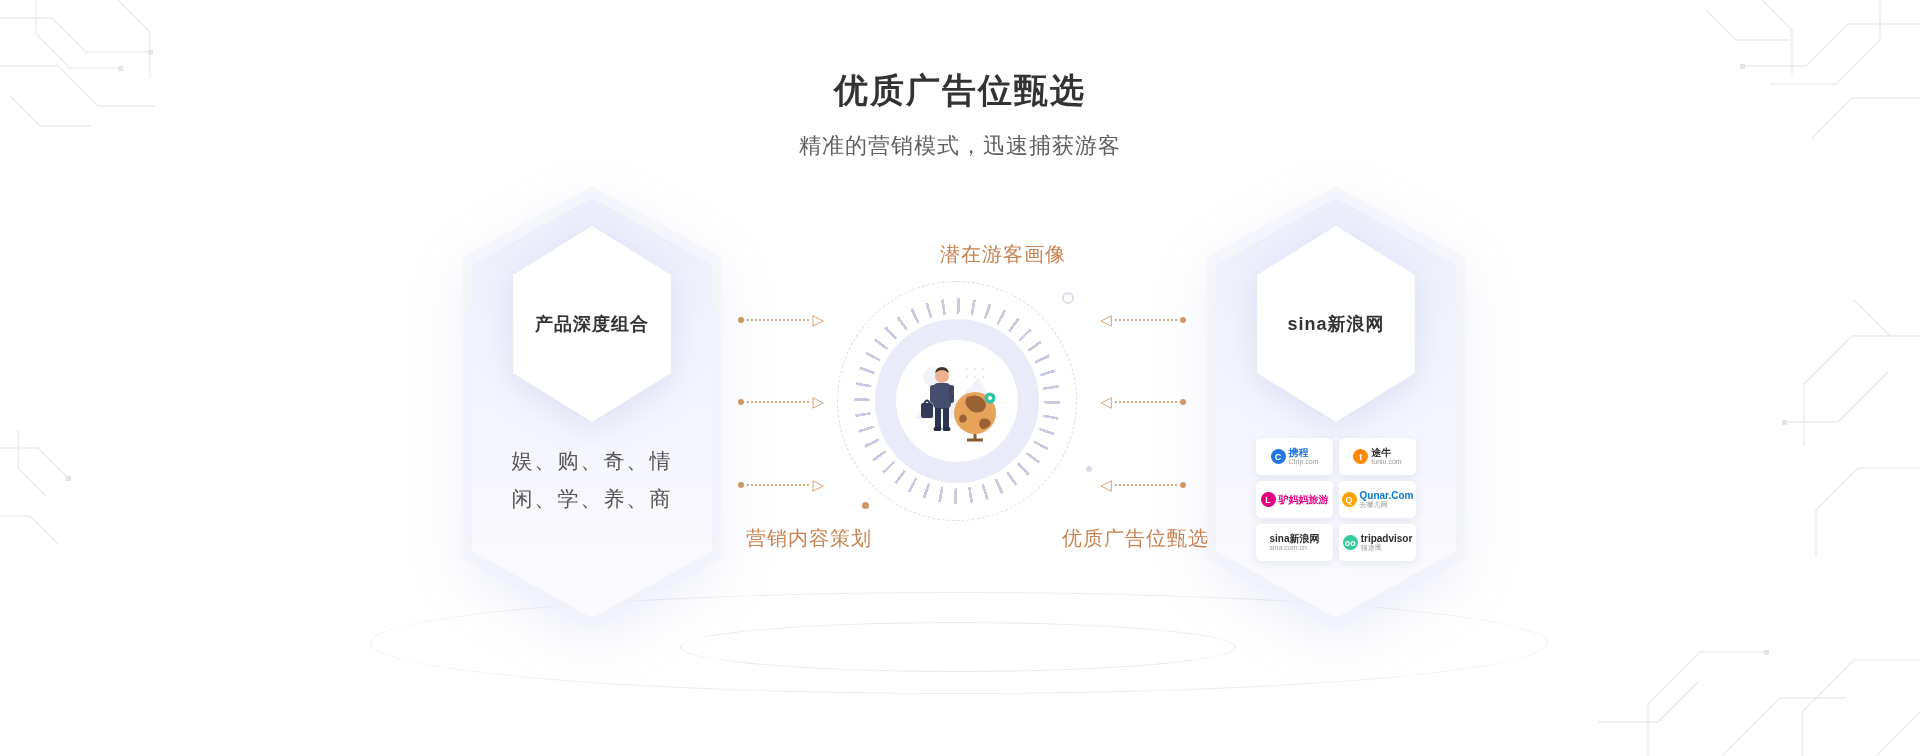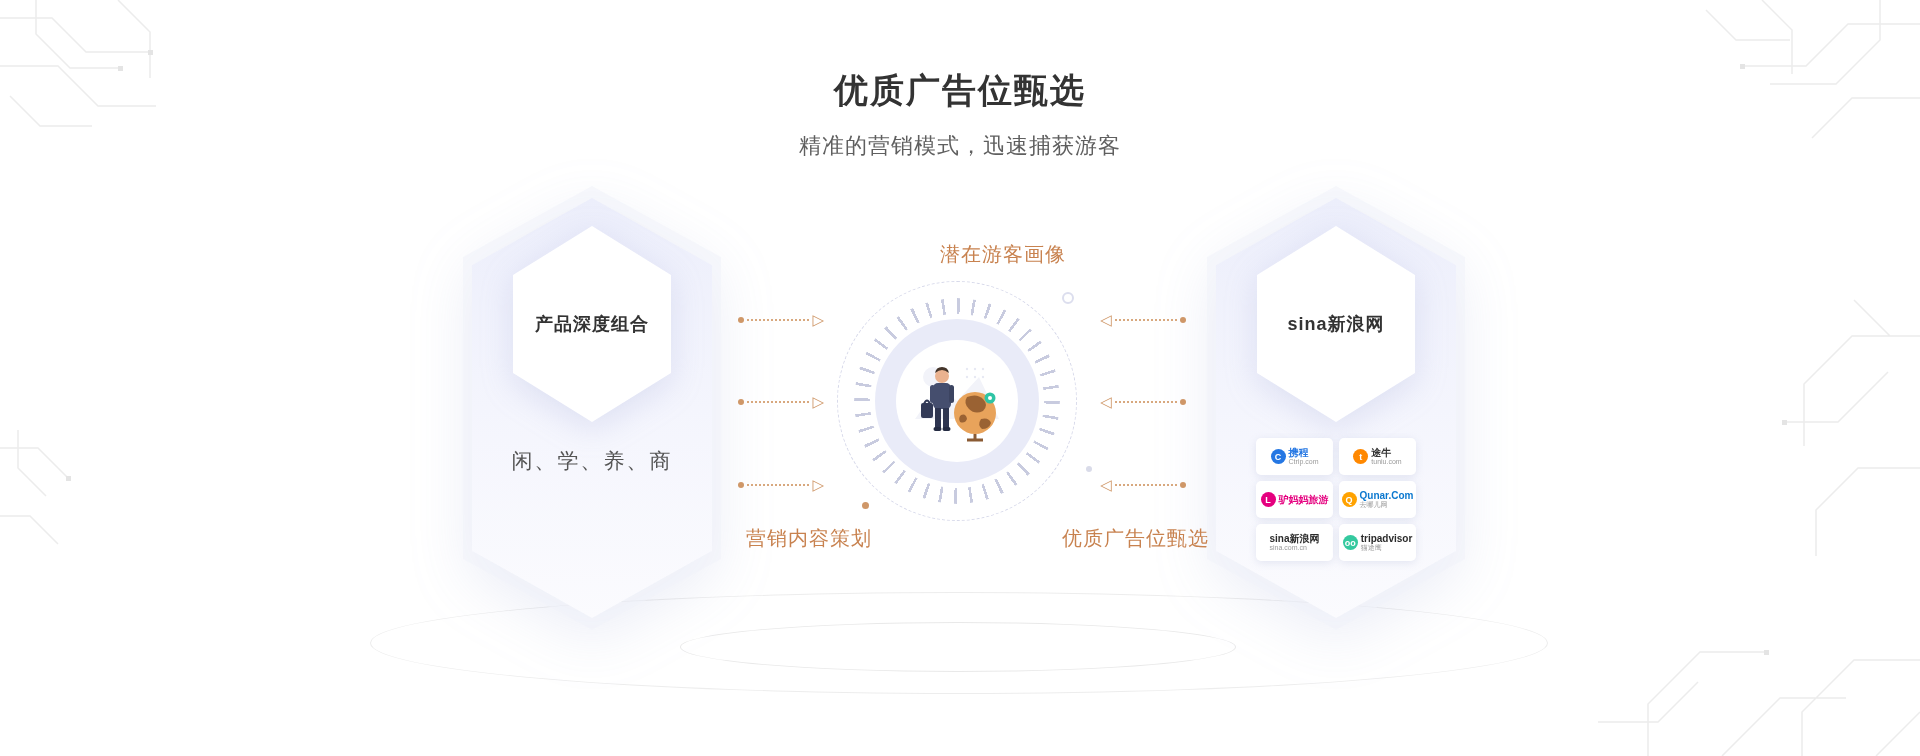--- a/index.html
+++ b/index.html
@@ -127,20 +127,21 @@
   <div class="ellipse outer"></div>
   <div class="ellipse inner"></div>
 
   <div class="hex-card left">
     <div class="hex-back hex-clip"></div>
     <div class="hex-body hex-clip"></div>
     <div class="hex-inner-wrap">
       <div class="hex-inner">产品深度组合</div>
     </div>
     <div class="card-lines">
+      <div>娱、购、奇、情</div>
       <div>闲、学、养、商</div>
     </div>
   </div>
 
   <div class="hex-card right">
     <div class="hex-back hex-clip"></div>
     <div class="hex-body hex-clip"></div>
     <div class="hex-inner-wrap">
       <div class="hex-inner">sina新浪网</div>
     </div>

